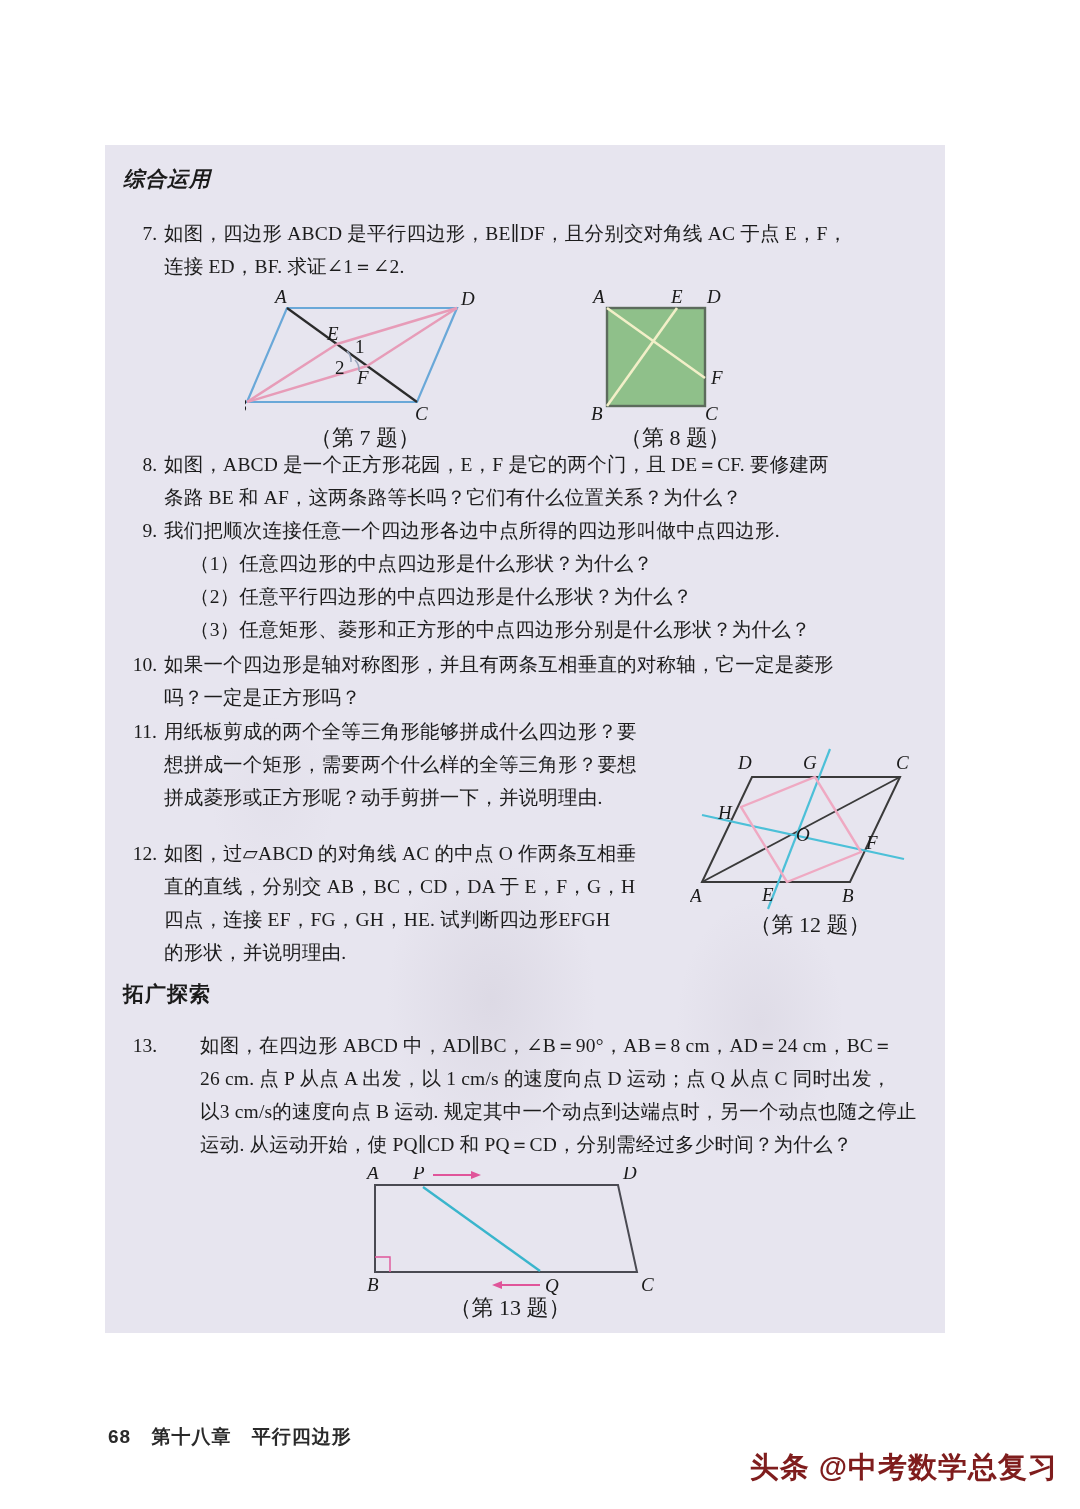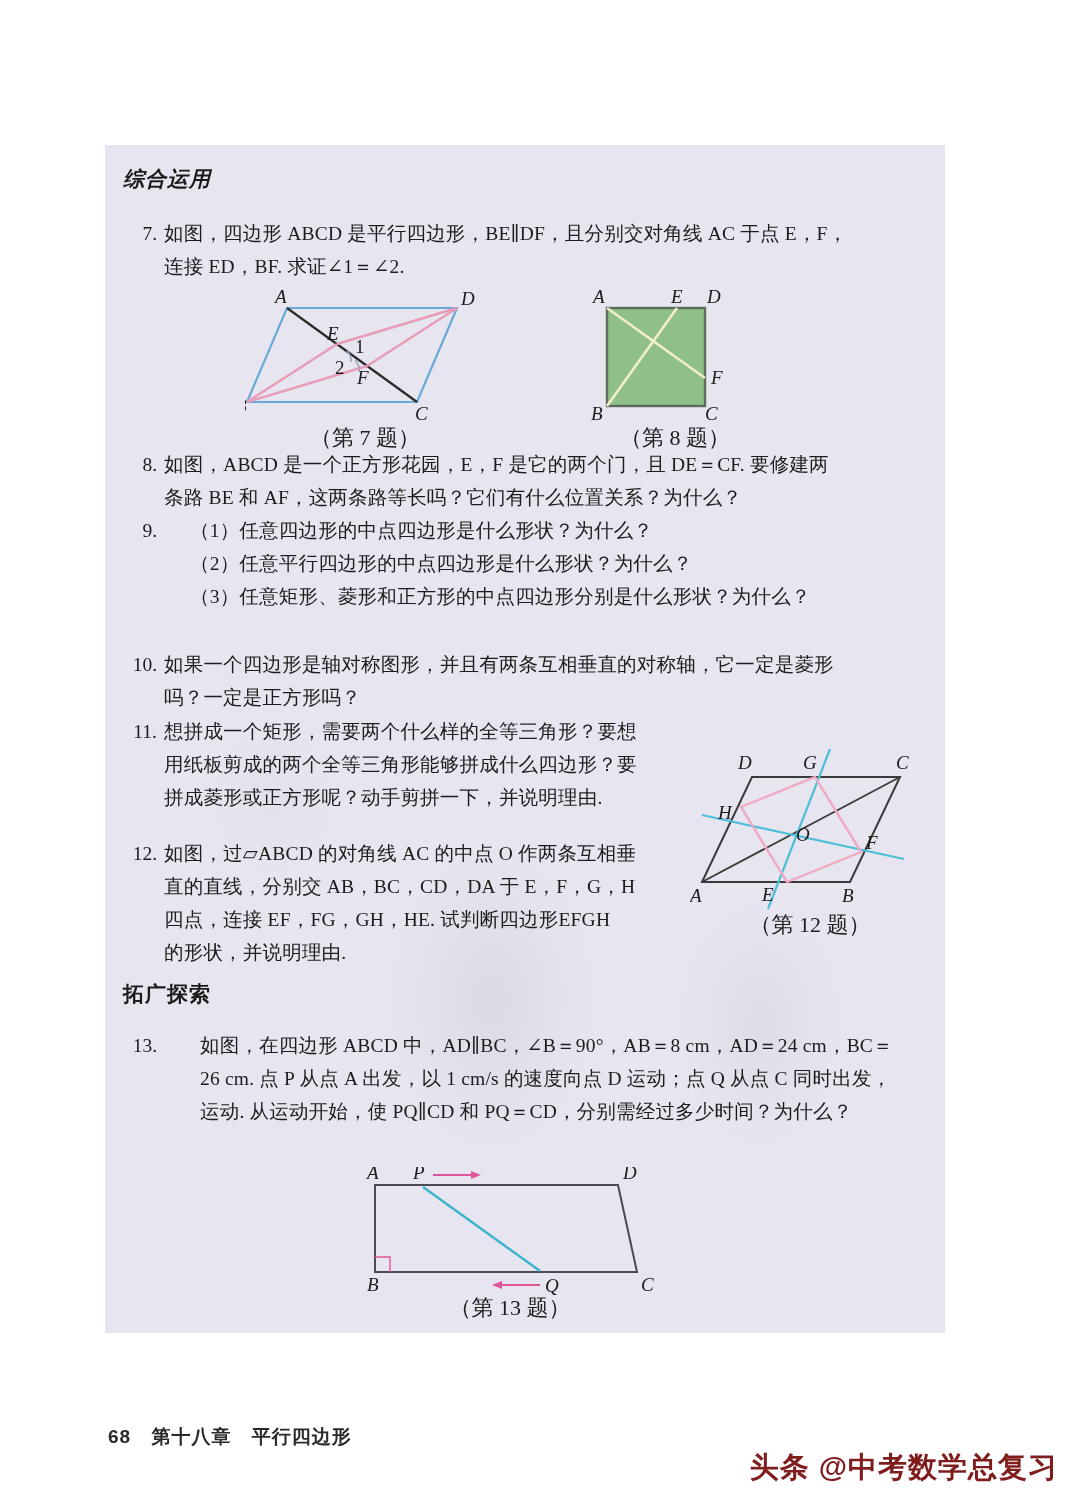--- a/index.html
+++ b/index.html
@@ -180,39 +180,40 @@
     <div class="num">8.</div>
     <div class="body">
       <div class="ptxt">如图，ABCD 是一个正方形花园，E，F 是它的两个门，且 DE＝CF. 要修建两</div>
       <div class="ptxt">条路 BE 和 AF，这两条路等长吗？它们有什么位置关系？为什么？</div>
     </div>
   </div>
 
   <div class="prob" style="position:absolute; left:18px; top:369px; width:810px;">
     <div class="num">9.</div>
     <div class="body">
+      <div class="ptxt">我们把顺次连接任意一个四边形各边中点所得的四边形叫做中点四边形.</div>
       <div class="ptxt sub">（1）任意四边形的中点四边形是什么形状？为什么？</div>
       <div class="ptxt sub">（2）任意平行四边形的中点四边形是什么形状？为什么？</div>
       <div class="ptxt sub">（3）任意矩形、菱形和正方形的中点四边形分别是什么形状？为什么？</div>
     </div>
   </div>
 
   <div class="prob" style="position:absolute; left:18px; top:503px; width:810px;">
     <div class="num">10.</div>
     <div class="body">
       <div class="ptxt">如果一个四边形是轴对称图形，并且有两条互相垂直的对称轴，它一定是菱形</div>
       <div class="ptxt">吗？一定是正方形吗？</div>
     </div>
   </div>
 
   <div class="prob" style="position:absolute; left:18px; top:570px; width:580px;">
     <div class="num">11.</div>
     <div class="body">
+      <div class="ptxt">用纸板剪成的两个全等三角形能够拼成什么四边形？要</div>
       <div class="ptxt">想拼成一个矩形，需要两个什么样的全等三角形？要想</div>
-      <div class="ptxt">用纸板剪成的两个全等三角形能够拼成什么四边形？要</div>
       <div class="ptxt">拼成菱形或正方形呢？动手剪拼一下，并说明理由.</div>
     </div>
   </div>
 
   <div class="prob" style="position:absolute; left:18px; top:672px; width:580px;margin-top:20px;">
     <div class="num">12.</div>
     <div class="body">
       <div class="ptxt">如图，过▱ABCD 的对角线 AC 的中点 O 作两条互相垂</div>
       <div class="ptxt">直的直线，分别交 AB，BC，CD，DA 于 E，F，G，H</div>
       <div class="ptxt">四点，连接 EF，FG，GH，HE. 试判断四边形EFGH</div>
@@ -246,20 +247,21 @@
   </div>
   <div class="figcap" style="position:absolute; left:585px; top:765px; width:240px;">（第 12 题）</div>
 
   <div class="section-head" style="position:absolute; left:18px; top:835px;">拓广探索</div>
 
   <div class="prob" style="position:absolute; left:18px; top:884px; width:815px;gap:36px;">
     <div class="num">13.</div>
     <div class="body">
       <div class="ptxt">如图，在四边形 ABCD 中，AD∥BC，∠B＝90°，AB＝8 cm，AD＝24 cm，BC＝</div>
       <div class="ptxt">26 cm. 点 P 从点 A 出发，以 1 cm/s 的速度向点 D 运动；点 Q 从点 C 同时出发，</div>
+      <div class="ptxt">以3 cm/s的速度向点 B 运动. 规定其中一个动点到达端点时，另一个动点也随之停止</div>
       <div class="ptxt">运动. 从运动开始，使 PQ∥CD 和 PQ＝CD，分别需经过多少时间？为什么？</div>
     </div>
   </div>
 
   <div style="position:absolute; left:250px; top:1022px;">
     <svg width="310" height="130" viewBox="0 0 310 130">
 
       <polygon points="20,18 263,18 282,105 20,105" fill="none" stroke="#4a4a52" stroke-width="2"></polygon>
 
       <path d="M 20,90 L 35,90 L 35,105" fill="none" stroke="#e0559a" stroke-width="1.4"></path>

